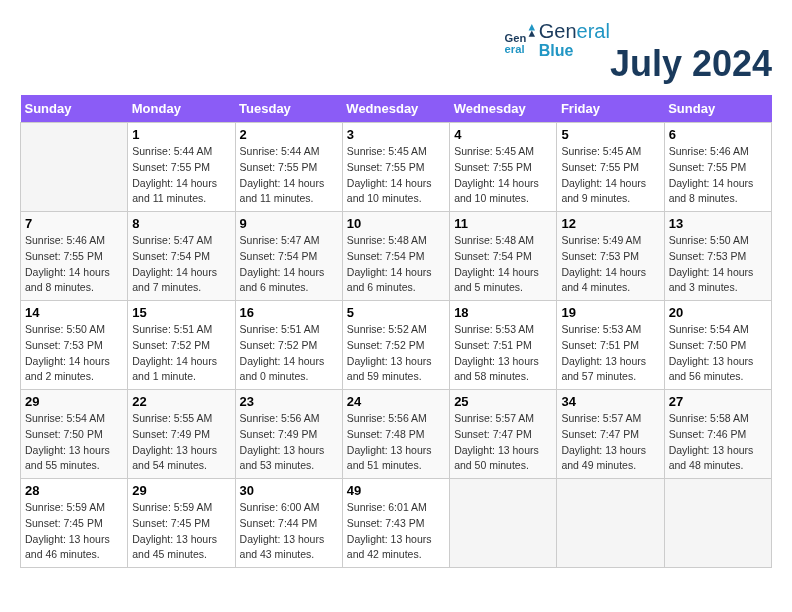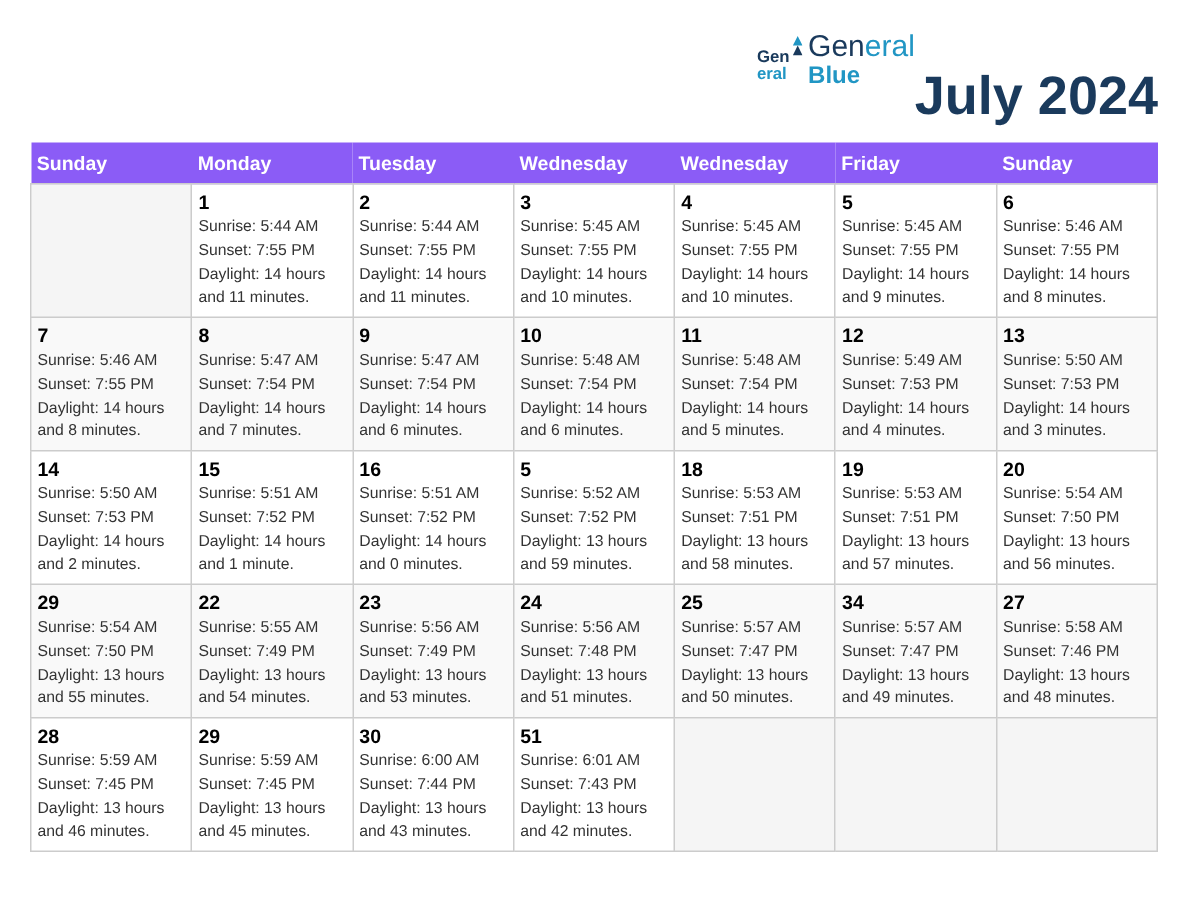--- a/index.html
+++ b/index.html
@@ -240,21 +240,21 @@
         </td>
         <td>
           <span class="day-number">29</span>
           <div class="day-info">Sunrise: 5:59 AM<br>Sunset: 7:45 PM<br>Daylight: 13 hours<br>and 45 minutes.</div>
         </td>
         <td>
           <span class="day-number">30</span>
           <div class="day-info">Sunrise: 6:00 AM<br>Sunset: 7:44 PM<br>Daylight: 13 hours<br>and 43 minutes.</div>
         </td>
         <td>
-          <span class="day-number">51</span>
+          <span class="day-number">49</span>
           <div class="day-info">Sunrise: 6:01 AM<br>Sunset: 7:43 PM<br>Daylight: 13 hours<br>and 42 minutes.</div>
         </td>
         <td class="empty-cell"></td>
         <td class="empty-cell"></td>
         <td class="empty-cell"></td>
       </tr>
     </tbody>
 </table>
 
 </body></html>

